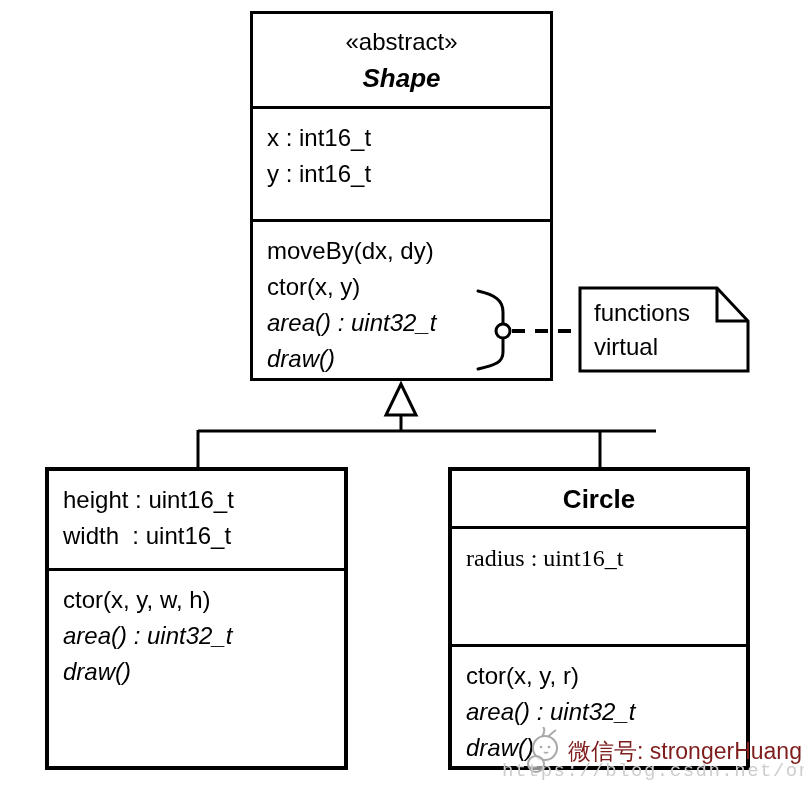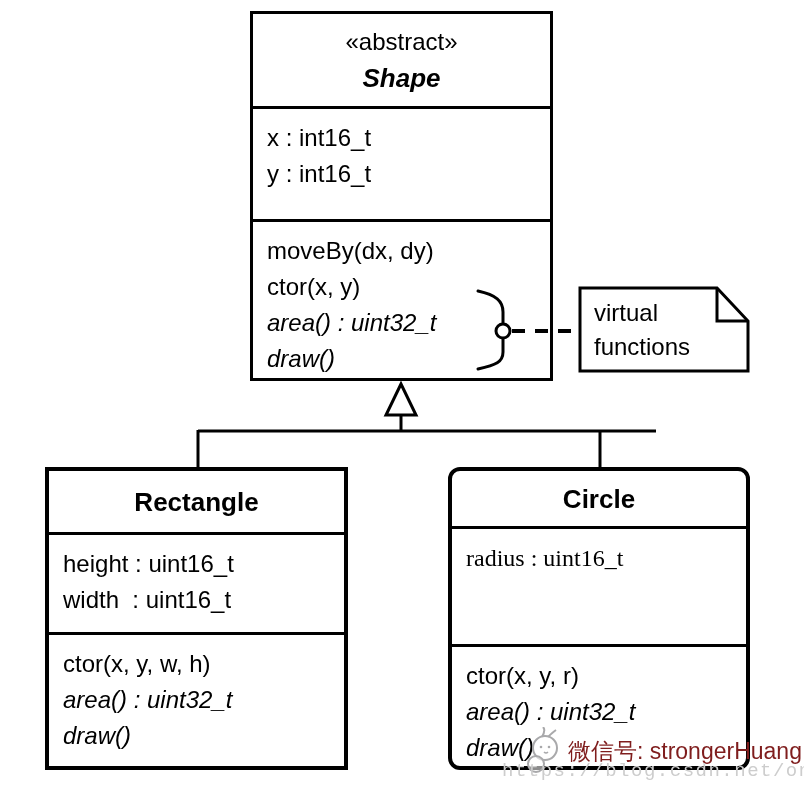--- a/index.html
+++ b/index.html
@@ -122,35 +122,32 @@
     </div>
     <div class="uml-section" style="flex:1;">
       <div class="member-line">moveBy(dx, dy)</div>
       <div class="member-line">ctor(x, y)</div>
       <div class="member-line italic">area() : uint32_t</div>
       <div class="member-line italic">draw()</div>
     </div>
   </div>
 
   <div class="uml-class thick" style="left:45px; top:467px; width:303px; height:303px;">
-    <div class="uml-title" style="height:64px;">
-      <div class="class-name">Rectangle</div>
-    </div>
     <div class="uml-section with-divider" style="height:100px;">
       <div class="member-line">height : uint16_t</div>
       <div class="member-line">width  : uint16_t</div>
     </div>
     <div class="uml-section" style="flex:1;">
       <div class="member-line">ctor(x, y, w, h)</div>
       <div class="member-line italic">area() : uint32_t</div>
       <div class="member-line italic">draw()</div>
     </div>
   </div>
 
-  <div class="uml-class thick" style="left:448px; top:467px; width:302px; height:303px;border-radius:12px;">
+  <div class="uml-class thick" style="left:448px; top:467px; width:302px; height:303px;">
     <div class="uml-title" style="height:64px;">
       <div class="class-name">Circle</div>
     </div>
     <div class="uml-section with-divider" style="height:128px;font-family:Liberation Serif, serif;">
       <div class="member-line">radius : uint16_t</div>
     </div>
     <div class="uml-section" style="flex:1;">
       <div class="member-line">ctor(x, y, r)</div>
       <div class="member-line italic">area() : uint32_t</div>
       <div class="member-line italic">draw()</div>
@@ -169,22 +166,22 @@
     <path d="M 503 339 L 503 352 C 503 362, 496 365, 478 369" fill="none" stroke="#000" stroke-width="3" stroke-linecap="round"></path>
     <circle cx="503" cy="331" r="7" fill="#fff" stroke="#000" stroke-width="3"></circle>
 
     <line x1="512" y1="331" x2="580" y2="331" stroke="#000" stroke-width="4" stroke-dasharray="13 10"></line>
 
     <polygon points="580,288 717,288 748,321 748,371 580,371" fill="#fff" stroke="#000" stroke-width="3"></polygon>
     <polyline points="717,288 717,321 748,321" fill="none" stroke="#000" stroke-width="3"></polyline>
   </svg>
 
   <div id="note-text">
+    <div>functions</div>
     <div>virtual</div>
-    <div>functions</div>
   </div>
 
   <div id="watermark">
     <svg id="watermark-icon" width="52" height="52" viewBox="0 0 52 52">
       <path d="M 22 10 q 4 -7 1 -10 M 28 10 q 5 -5 8 -7" fill="none" stroke="#a9a9ab" stroke-width="2"></path>
       <circle cx="25" cy="21" r="12" fill="#ffffff" fill-opacity="0.55" stroke="#a9a9ab" stroke-width="2"></circle>
       <circle cx="16" cy="37" r="8" fill="#ffffff" fill-opacity="0.55" stroke="#a9a9ab" stroke-width="2"></circle>
       <circle cx="21" cy="20" r="1.3" fill="#a9a9ab"></circle>
       <circle cx="29" cy="20" r="1.3" fill="#a9a9ab"></circle>
       <path d="M 24 25 q 2 2 4 0" fill="none" stroke="#a9a9ab" stroke-width="1.5"></path>

